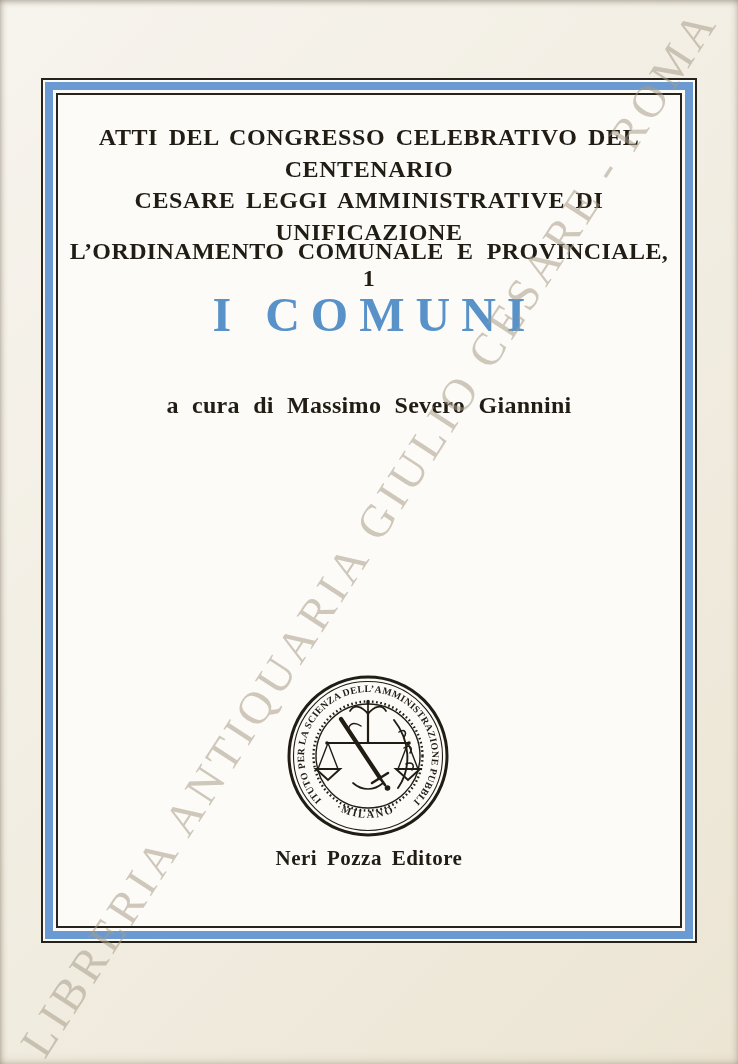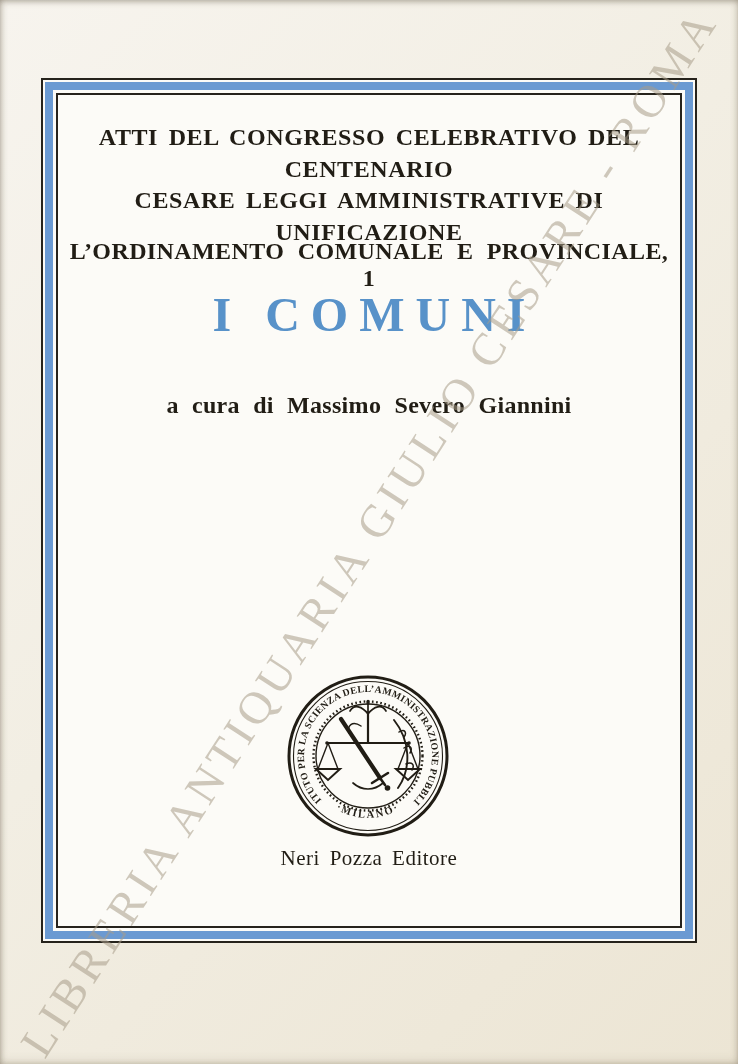--- a/index.html
+++ b/index.html
@@ -25,21 +25,21 @@
   .frame-inner{position:absolute;inset:3px;border:2px solid #26231c;}
   .frame-content{position:absolute;inset:0;color:#211d15;}
   .centered{position:absolute;left:0;right:0;text-align:center;}
   
   .congress-title{top:27px;font-size:24px;font-weight:bold;line-height:1.32;
     letter-spacing:.6px;word-spacing:4px;}
   .series-title{top:119px;font-size:24px;font-weight:bold;letter-spacing:.4px;word-spacing:7px;margin-top:24px;}
   .book-title{top:192px;font-size:48px;font-weight:bold;color:#5892c9;
     letter-spacing:11px;text-indent:11px;}
   .editor-credit{top:297px;font-size:24px;font-weight:bold;word-spacing:7px;letter-spacing:.3px;}
-  .publisher-name{top:751px;font-size:21px;font-weight:normal;letter-spacing:.5px;word-spacing:4px;}
+  .publisher-name{top:751px;font-size:21px;font-weight:bold;letter-spacing:.5px;word-spacing:4px;}
   
   .seal-wrap{position:absolute;left:225px;top:576px;width:170px;height:170px;}
   .seal-wrap svg{display:block;width:100%;height:100%;}
   .seal-ring-text{font-family:"Liberation Serif","DejaVu Serif",serif;
     font-weight:bold;fill:#211d15;}
   
   .watermark{
     position:absolute;left:50%;top:50%;width:1420px;z-index:20;
     transform:translate(-50%,-50%) rotate(-57deg);
     text-align:center;white-space:nowrap;pointer-events:none;

